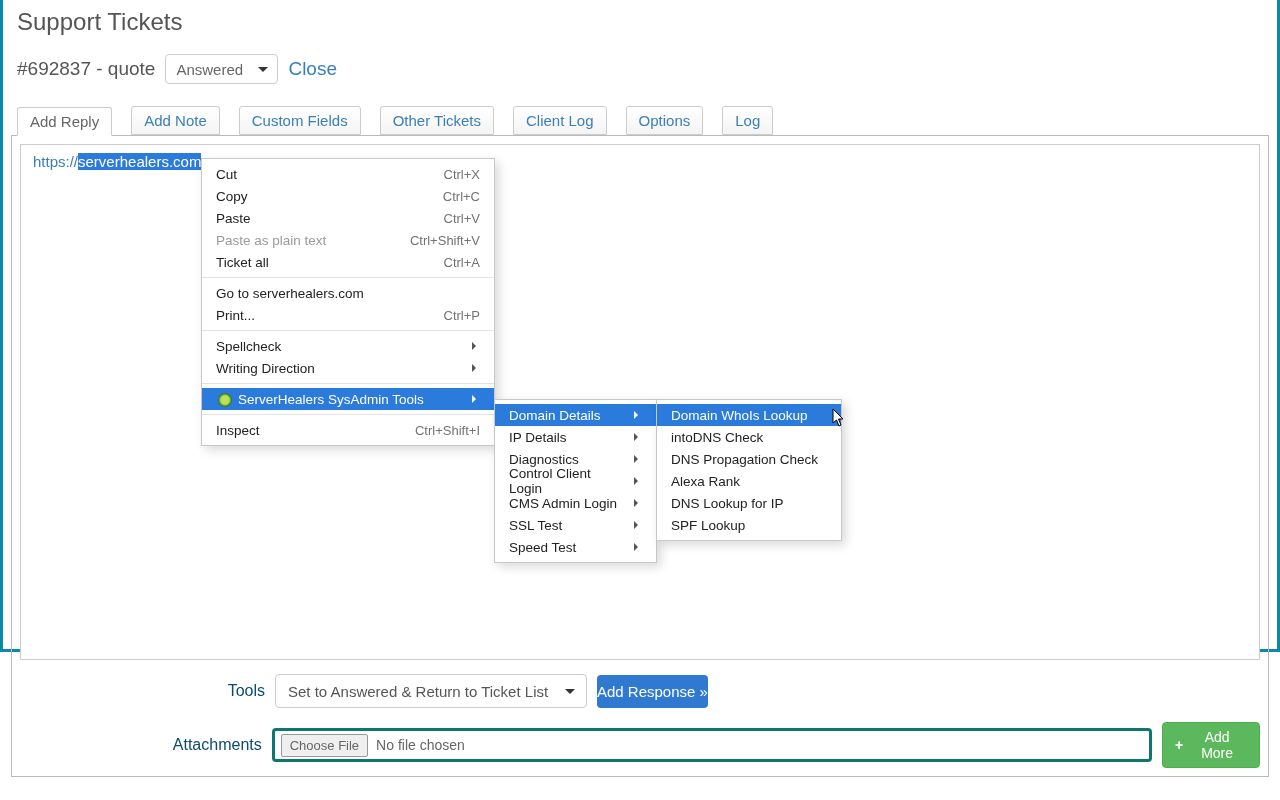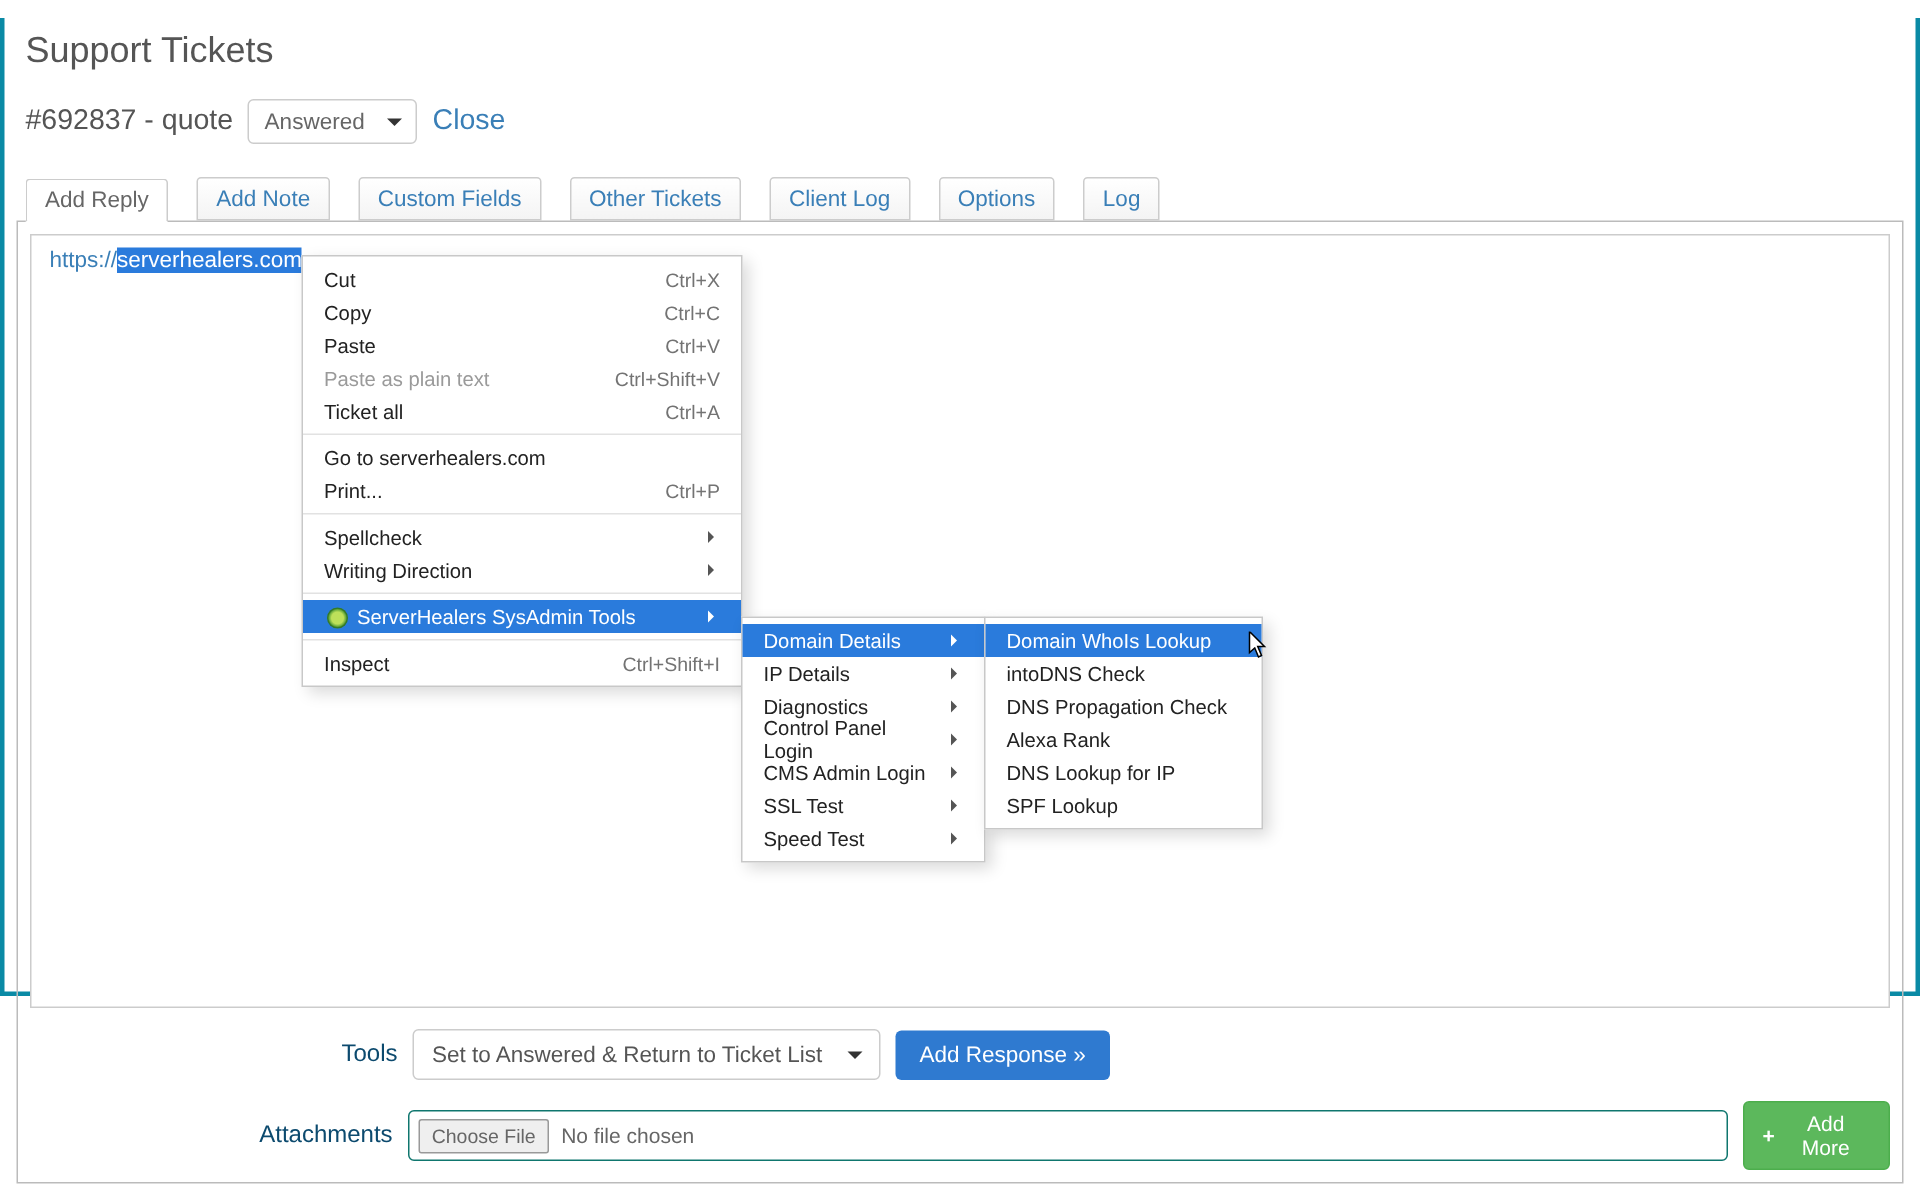--- a/index.html
+++ b/index.html
@@ -1,18 +1,18 @@
 <!DOCTYPE html>
 <html><head>
 <meta charset="utf-8">
 <style>
   * { box-sizing: border-box; font-family: "Segoe UI", "Helvetica Neue", Arial, sans-serif; }
   html, body { margin:0; padding:0; width:1280px; height:800px; background:#fff; }
   .outer {
-    position:absolute; left:0; top:12px; width:1280px; height:652px;
+    position:absolute; left:0; top:0; width:1280px; height:652px;
     border:3px solid #0a8aa5; border-top-width:0;
     background:#fff;
   }
   .page-title {
     font-size:24px; color:#555; font-weight:400;
     padding:8px 14px 18px 14px;
   }
   .ticket-row {
     display:flex; align-items:center; gap:10px;
     padding:0 14px 22px 14px;
@@ -63,24 +63,24 @@
     border:1px solid #ccc; border-radius:4px; height:34px;
     width:312px; font-size:15px; color:#555; background:#fff;
     padding:4px 34px 4px 12px; appearance:none;
   }
   .tool-select-wrap::after {
     content:""; position:absolute; right:12px; top:15px;
     border:5px solid transparent; border-top-color:#333;
   }
   .btn-primary {
     background:#2f7ad0; color:#fff; border:none; border-radius:4px;
-    padding:8px 16px; font-size:15px; cursor:pointer;
+    padding:8px 0; font-size:15px; cursor:pointer;
   }
   .file-wrap {
-    border:1px solid #0f766e; border-radius:4px; height:34px;
+    border:3px solid #0f766e; border-radius:4px; height:34px;
     width:892px; display:flex; align-items:center; padding:2px 6px; gap:8px;
     font-size:14px; color:#666; background:#fff;
   }
   .file-btn {
     border:1px solid #999; background:#efefef; font-size:13px;
     padding:3px 8px; border-radius:2px; cursor:pointer;
   }
   .btn-green {
     background:#5cb85c; border:1px solid #4cae4c; color:#fff; border-radius:4px;
     padding:6px 12px; font-size:14px; cursor:pointer; display:flex; align-items:center; gap:4px;
@@ -237,21 +237,21 @@
     <div class="item sub highlight">
         <span class="label">Domain Details</span>
       </div>
     <div class="item sub">
         <span class="label">IP Details</span>
       </div>
     <div class="item sub">
         <span class="label">Diagnostics</span>
       </div>
     <div class="item sub">
-        <span class="label">Control Panel Login</span>
+        <span class="label">Control Client Login</span>
       </div>
     <div class="item sub">
         <span class="label">CMS Admin Login</span>
       </div>
     <div class="item sub">
         <span class="label">SSL Test</span>
       </div>
     <div class="item sub">
         <span class="label">Speed Test</span>
       </div>

